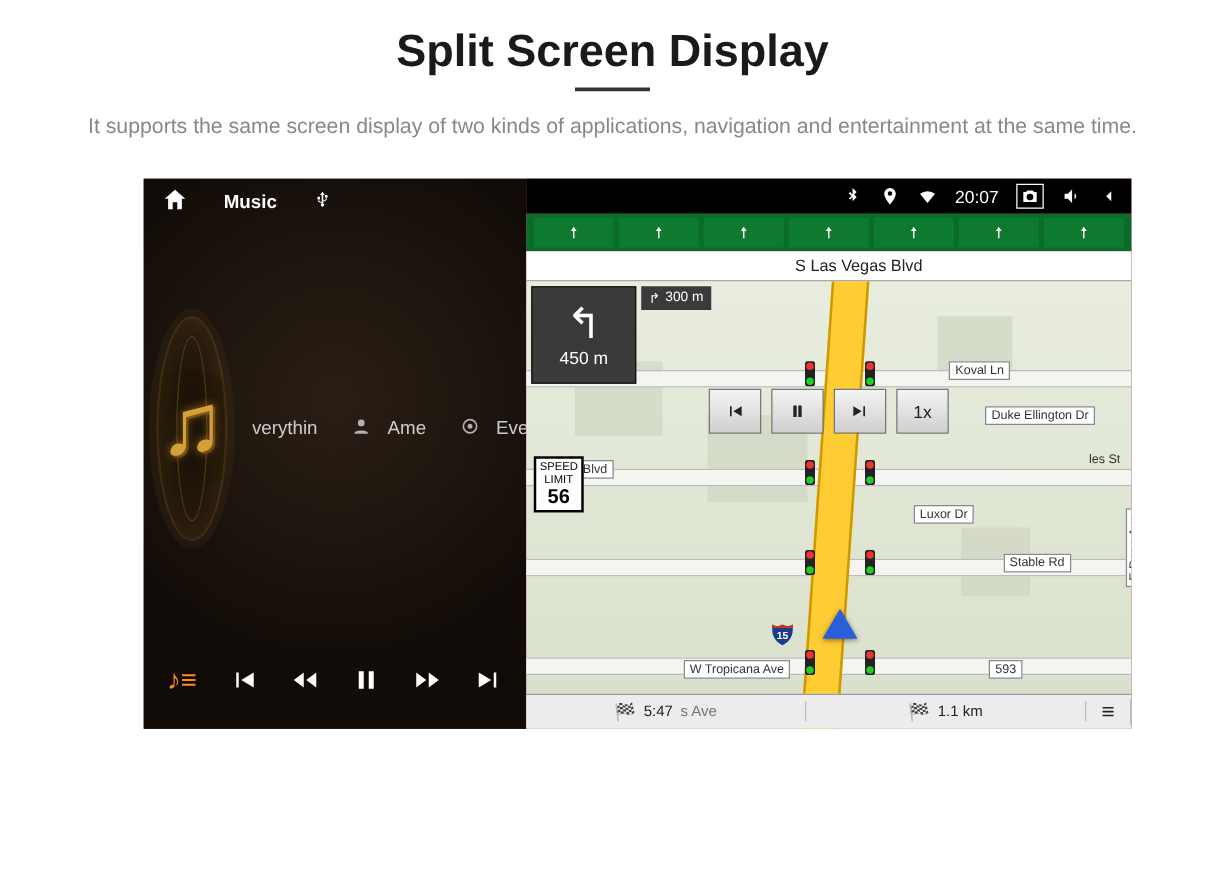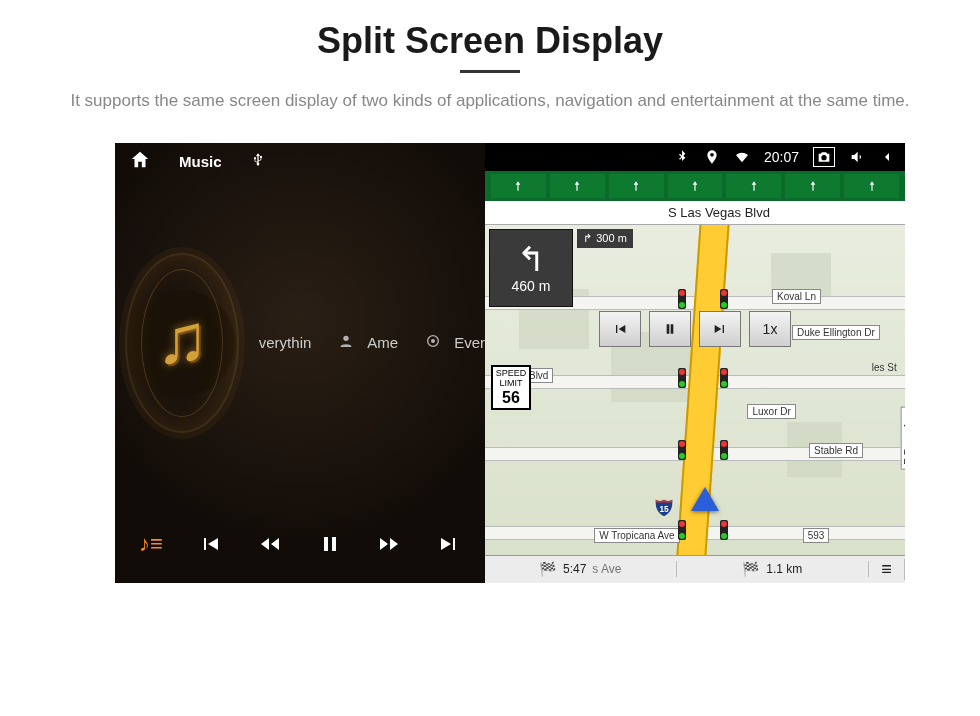--- a/index.html
+++ b/index.html
@@ -35,21 +35,21 @@
   }
   .device-frame {
     width: 790px;
     height: 440px;
     margin: 20px auto 0 115px;
     background: #000;
     display: flex;
   }
   
   .music-pane {
-    width: 370px;
+    width: 306px;
     height: 100%;
     background: radial-gradient(circle at 50% 40%, #2a1f15 0%, #120c08 70%);
     display: flex;
     flex-direction: column;
     color: #fff;
     position: relative;
   }
   .music-top {
     height: 38px;
     display: flex;
@@ -490,21 +490,21 @@
       <svg style="position:absolute;left:40%;bottom:18%;" width="22" height="22" viewBox="0 0 24 24">
           <path fill="#1a3e8c" d="M3 4c3 2 6 2 9 0 3 2 6 2 9 0v4c0 8-5 12-9 14-4-2-9-6-9-14z"></path>
           <path fill="#c32" d="M3 4c3 2 6 2 9 0 3 2 6 2 9 0v3H3z"></path>
           <text x="12" y="17" text-anchor="middle" font-size="9" fill="#fff" font-weight="bold">15</text>
         </svg>
 
       <div class="nav-arrow-cursor"></div>
 
       <div class="turn-box">
         <span class="arr">↰</span>
-        <span class="dist">460 m</span>
+        <span class="dist">450 m</span>
       </div>
       <div class="turn-next">
         <span>↱</span>
         <span>300 m</span>
       </div>
 
       <div class="speed-sign">
         <div>SPEED</div>
         <div>LIMIT</div>
         <div class="num">56</div>

